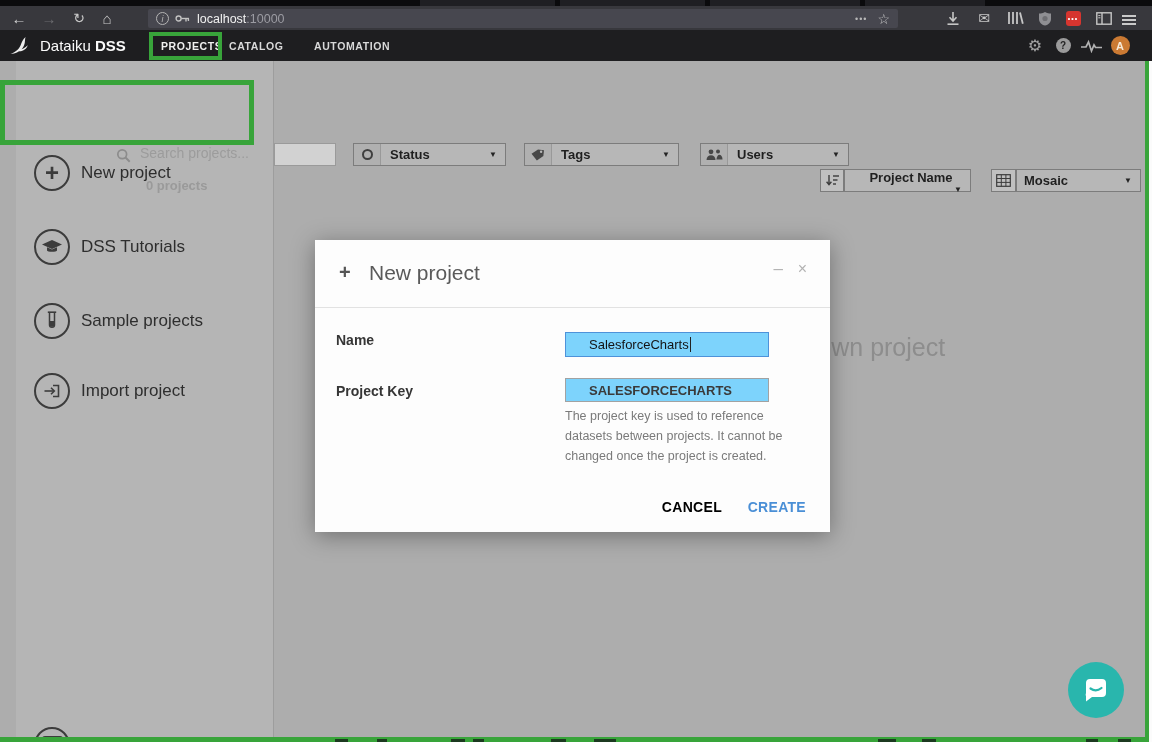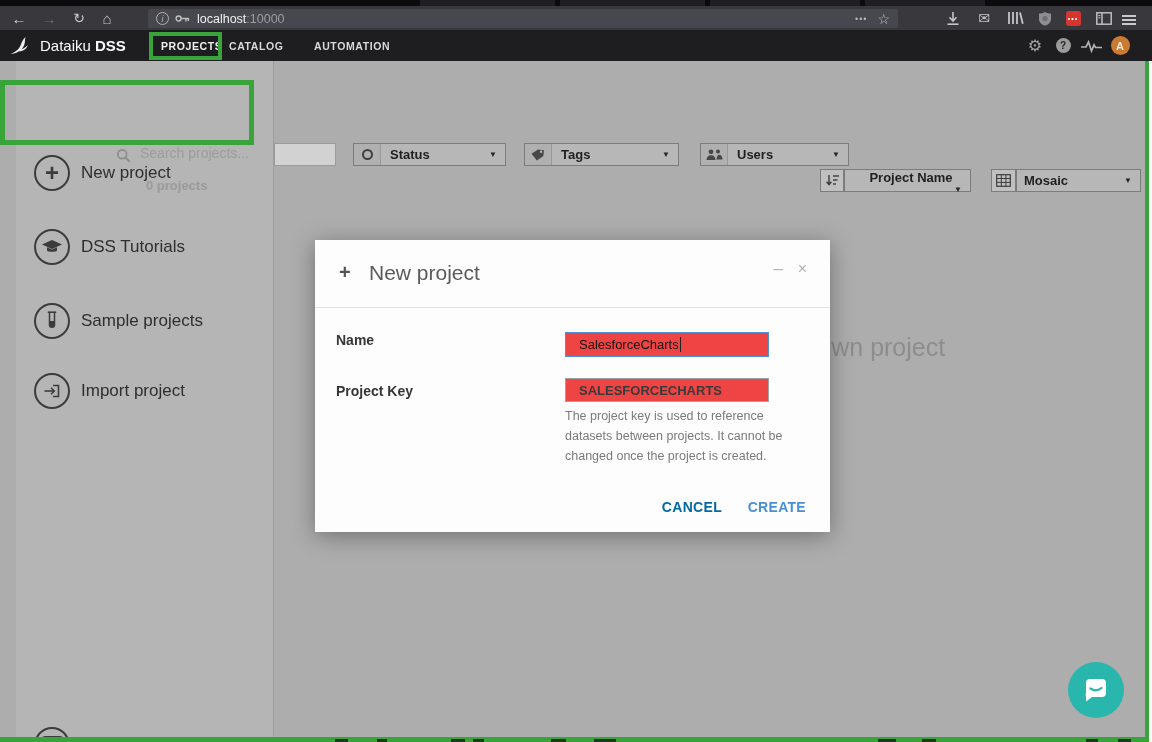--- a/index.html
+++ b/index.html
@@ -51,26 +51,26 @@
   .empty-sub { position:absolute; left:300px; top:272px; width:640px; text-align:center; font-size:25px; color:#8d8d8d; white-space:nowrap; }
 
   
   .modal { left:315px; top:240px; width:515px; height:292px; background:#fdfdfd; box-shadow:0 4px 22px rgba(0,0,0,0.35); z-index:5; }
   .modal-header { position:absolute; left:0; top:0; width:100%; height:68px; border-bottom:1px solid #e2e2e2; }
   .modal-plus { position:absolute; left:24px; top:21px; font-size:20px; font-weight:bold; color:#555; }
   .modal-title { position:absolute; left:54px; top:21px; font-size:21px; color:#5a5a5a; }
   .modal-min { position:absolute; right:47px; top:19px; font-size:17px; color:#b2b2b2; }
   .modal-close { position:absolute; right:23px; top:20px; font-size:16px; color:#b2b2b2; }
   .fld-label { position:absolute; left:21px; font-size:14px; font-weight:bold; color:#363636; }
-  .fld-input { position:absolute; left:250px; width:204px; height:25px; background:#ef4444; display:flex; align-items:center; padding-left:13px; font-size:13px; }
+  .fld-input { position:absolute; left:250px; width:204px; height:25px; background:#7dd3fc; display:flex; align-items:center; padding-left:23px; font-size:13px; }
   .input-name { border:1px solid #4e92d9; color:#141414; }
   .input-key { border:1px solid #a2a2a2; color:#3a3a3a; font-weight:bold; height:24px; }
   .caret { display:inline-block; width:1px; height:15px; background:#222; margin-left:1px; }
   .fld-help { position:absolute; left:250px; top:166px; width:238px; font-size:12.5px; color:#7a7a7a; line-height:20px; }
-  .btn-cancel { position:absolute; right:108px; top:259px; font-size:14px; font-weight:bold; letter-spacing:0.3px; color:#0369a1; cursor:pointer; }
+  .btn-cancel { position:absolute; right:108px; top:259px; font-size:14px; font-weight:bold; letter-spacing:0.3px; color:#000000; cursor:pointer; }
   .btn-create { position:absolute; right:24px; top:259px; font-size:14px; font-weight:bold; letter-spacing:0.3px; color:#4a8fd6; cursor:pointer; }
 
   
   .chat-fab { left:1068px; top:662px; width:56px; height:56px; background:#29b6ad; border-radius:50%; display:flex; align-items:center; justify-content:center; z-index:4; }
 
   .annot { position:absolute; border:4px solid #38a43a; z-index:10; pointer-events:none; }
   .annot-fill { position:absolute; background:#38a43a; z-index:10; pointer-events:none; }
   .edge-white { position:absolute; background:#fbfbfb; z-index:11; }
   .bmark { position:absolute; top:739px; height:3px; background:#1c3a20; z-index:12; }
 </style>

